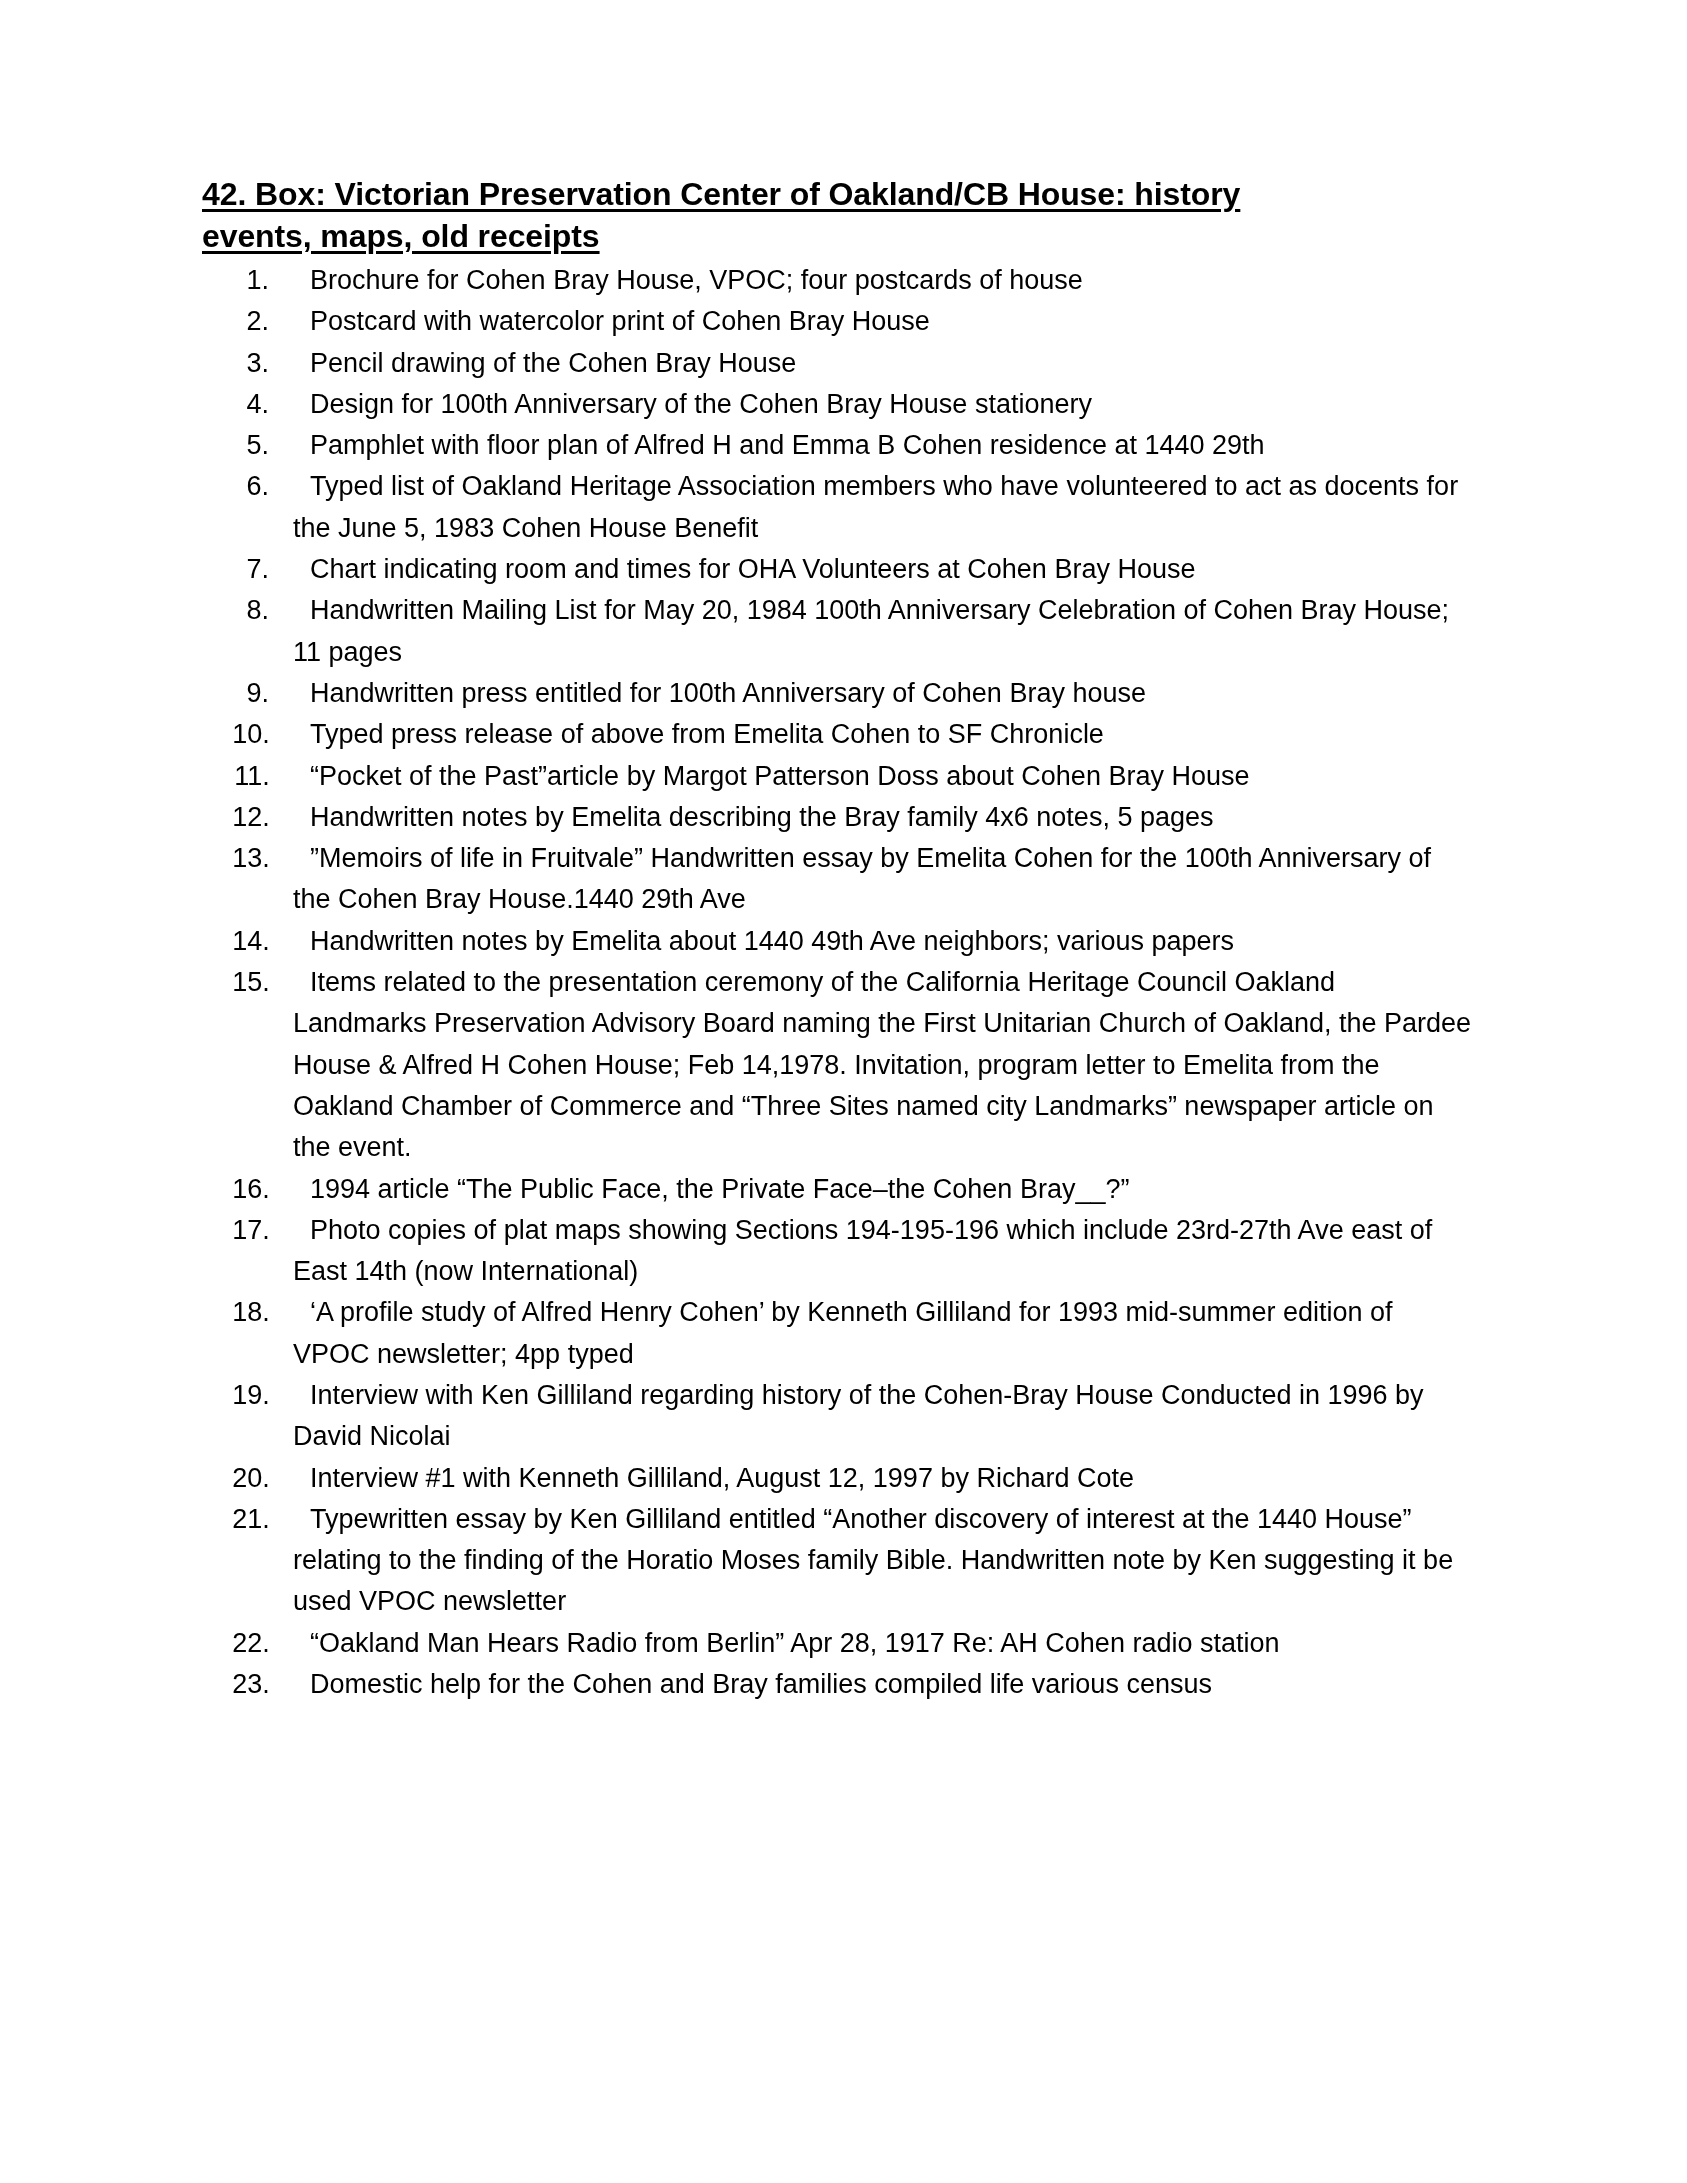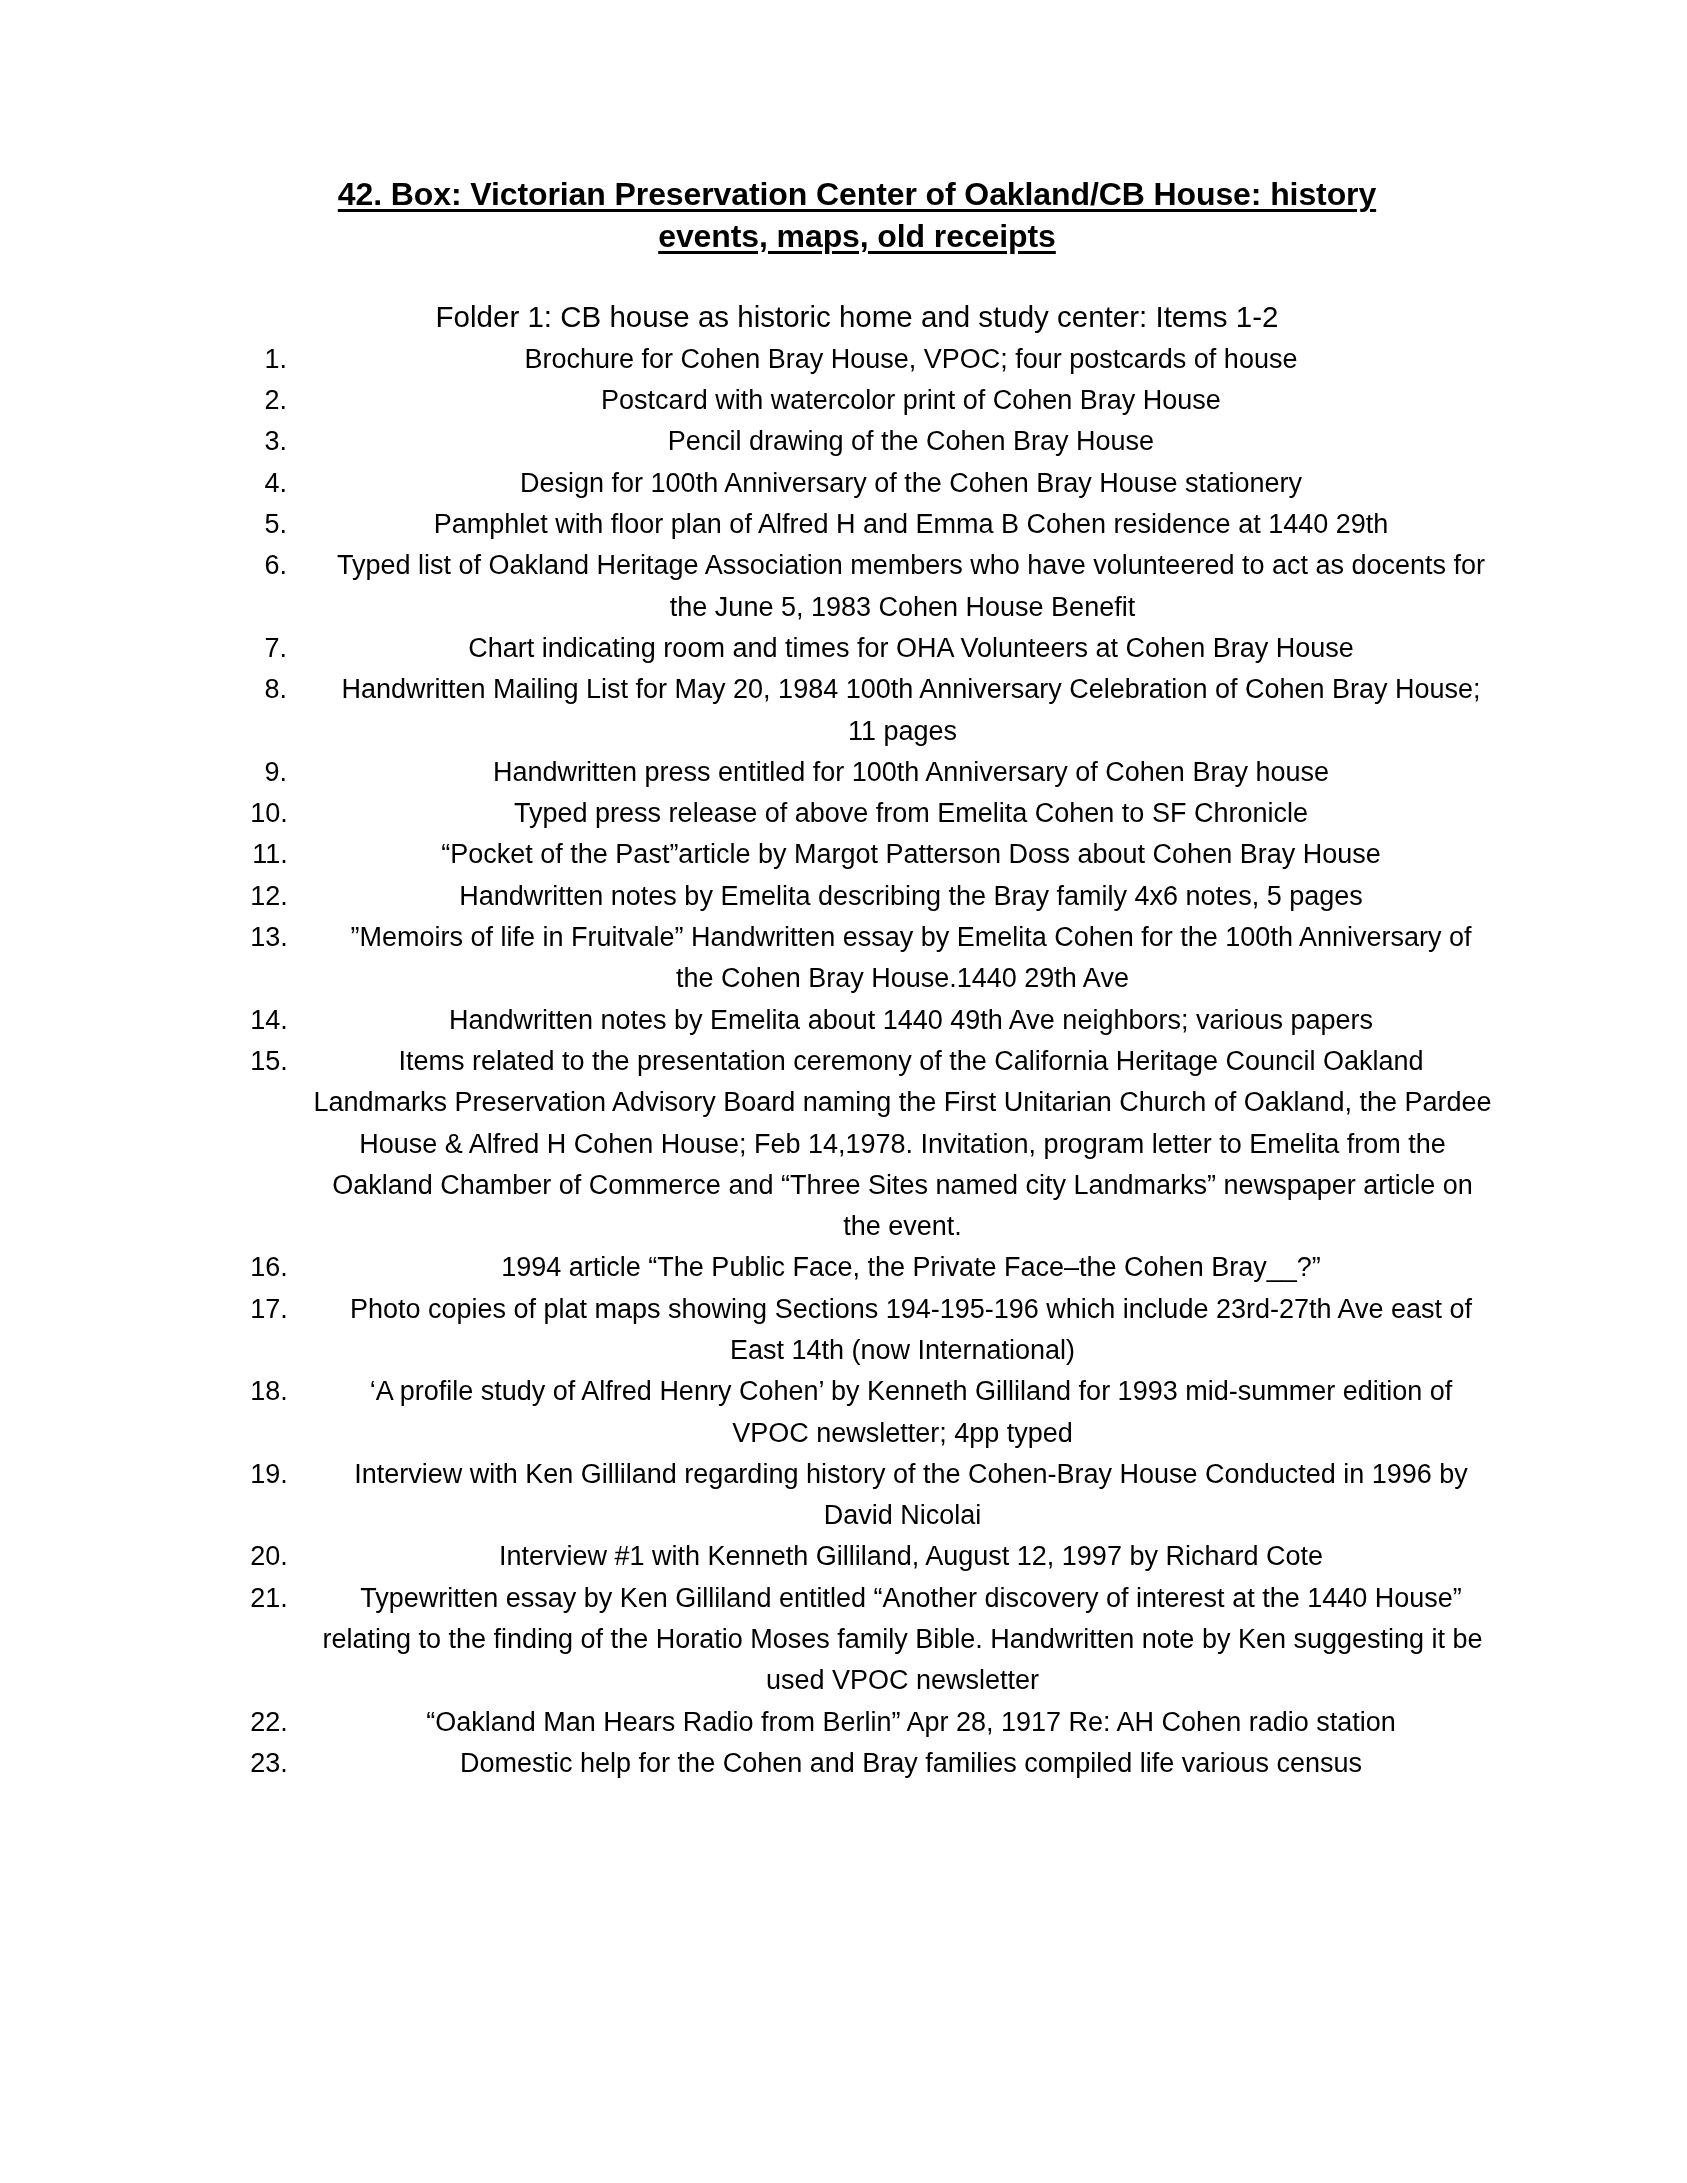--- a/index.html
+++ b/index.html
@@ -16,24 +16,23 @@
     position: relative;
     width: 1687px;
     height: 2183px;
     background: #ffffff;
     box-sizing: border-box;
     padding: 0;
     overflow: hidden;
   }
   .content {
     position: absolute;
-    left: 220px;
+    left: 202px;
     top: 174px;
     width: 1274px;
-    text-align: center;
   }
 
   
   .doc-title {
     font-size: 32px;
     font-weight: bold;
     line-height: 1.30;
     letter-spacing: -0.1px;
     margin: 0 0 0 0;
     padding: 0;
@@ -87,21 +86,20 @@
   .txt { display: inline; margin-left: 17px; }
 </style>
 </head>
 <body>
 
 <div class="page">
   <div class="content">
 
     <h1 class="doc-title"><span class="u">42. Box: Victorian Preservation Center of Oakland/CB House: history</span><br><span class="u">events, maps, old receipts</span></h1>
 
-    <h2 class="folder-heading">Folder 1: CB house as historic home and study center: Items 1-2</h2>
 
     <ol class="item-list">
       <li><span class="txt">Brochure for Cohen Bray House, VPOC; four postcards of house</span></li>
       <li><span class="txt">Postcard with watercolor print of Cohen Bray House</span></li>
       <li><span class="txt">Pencil drawing of the Cohen Bray House</span></li>
       <li><span class="txt">Design for 100th Anniversary of the Cohen Bray House stationery</span></li>
       <li><span class="txt">Pamphlet with floor plan of Alfred H and Emma B Cohen residence at 1440 29th</span></li>
       <li><span class="txt">Typed list of Oakland Heritage Association members who have volunteered to act as docents for the June 5, 1983 Cohen House Benefit</span></li>
       <li><span class="txt">Chart indicating room and times for OHA Volunteers at Cohen Bray House</span></li>
       <li><span class="txt">Handwritten Mailing List for May 20, 1984 100th Anniversary Celebration of Cohen Bray House; 11 pages</span></li>

